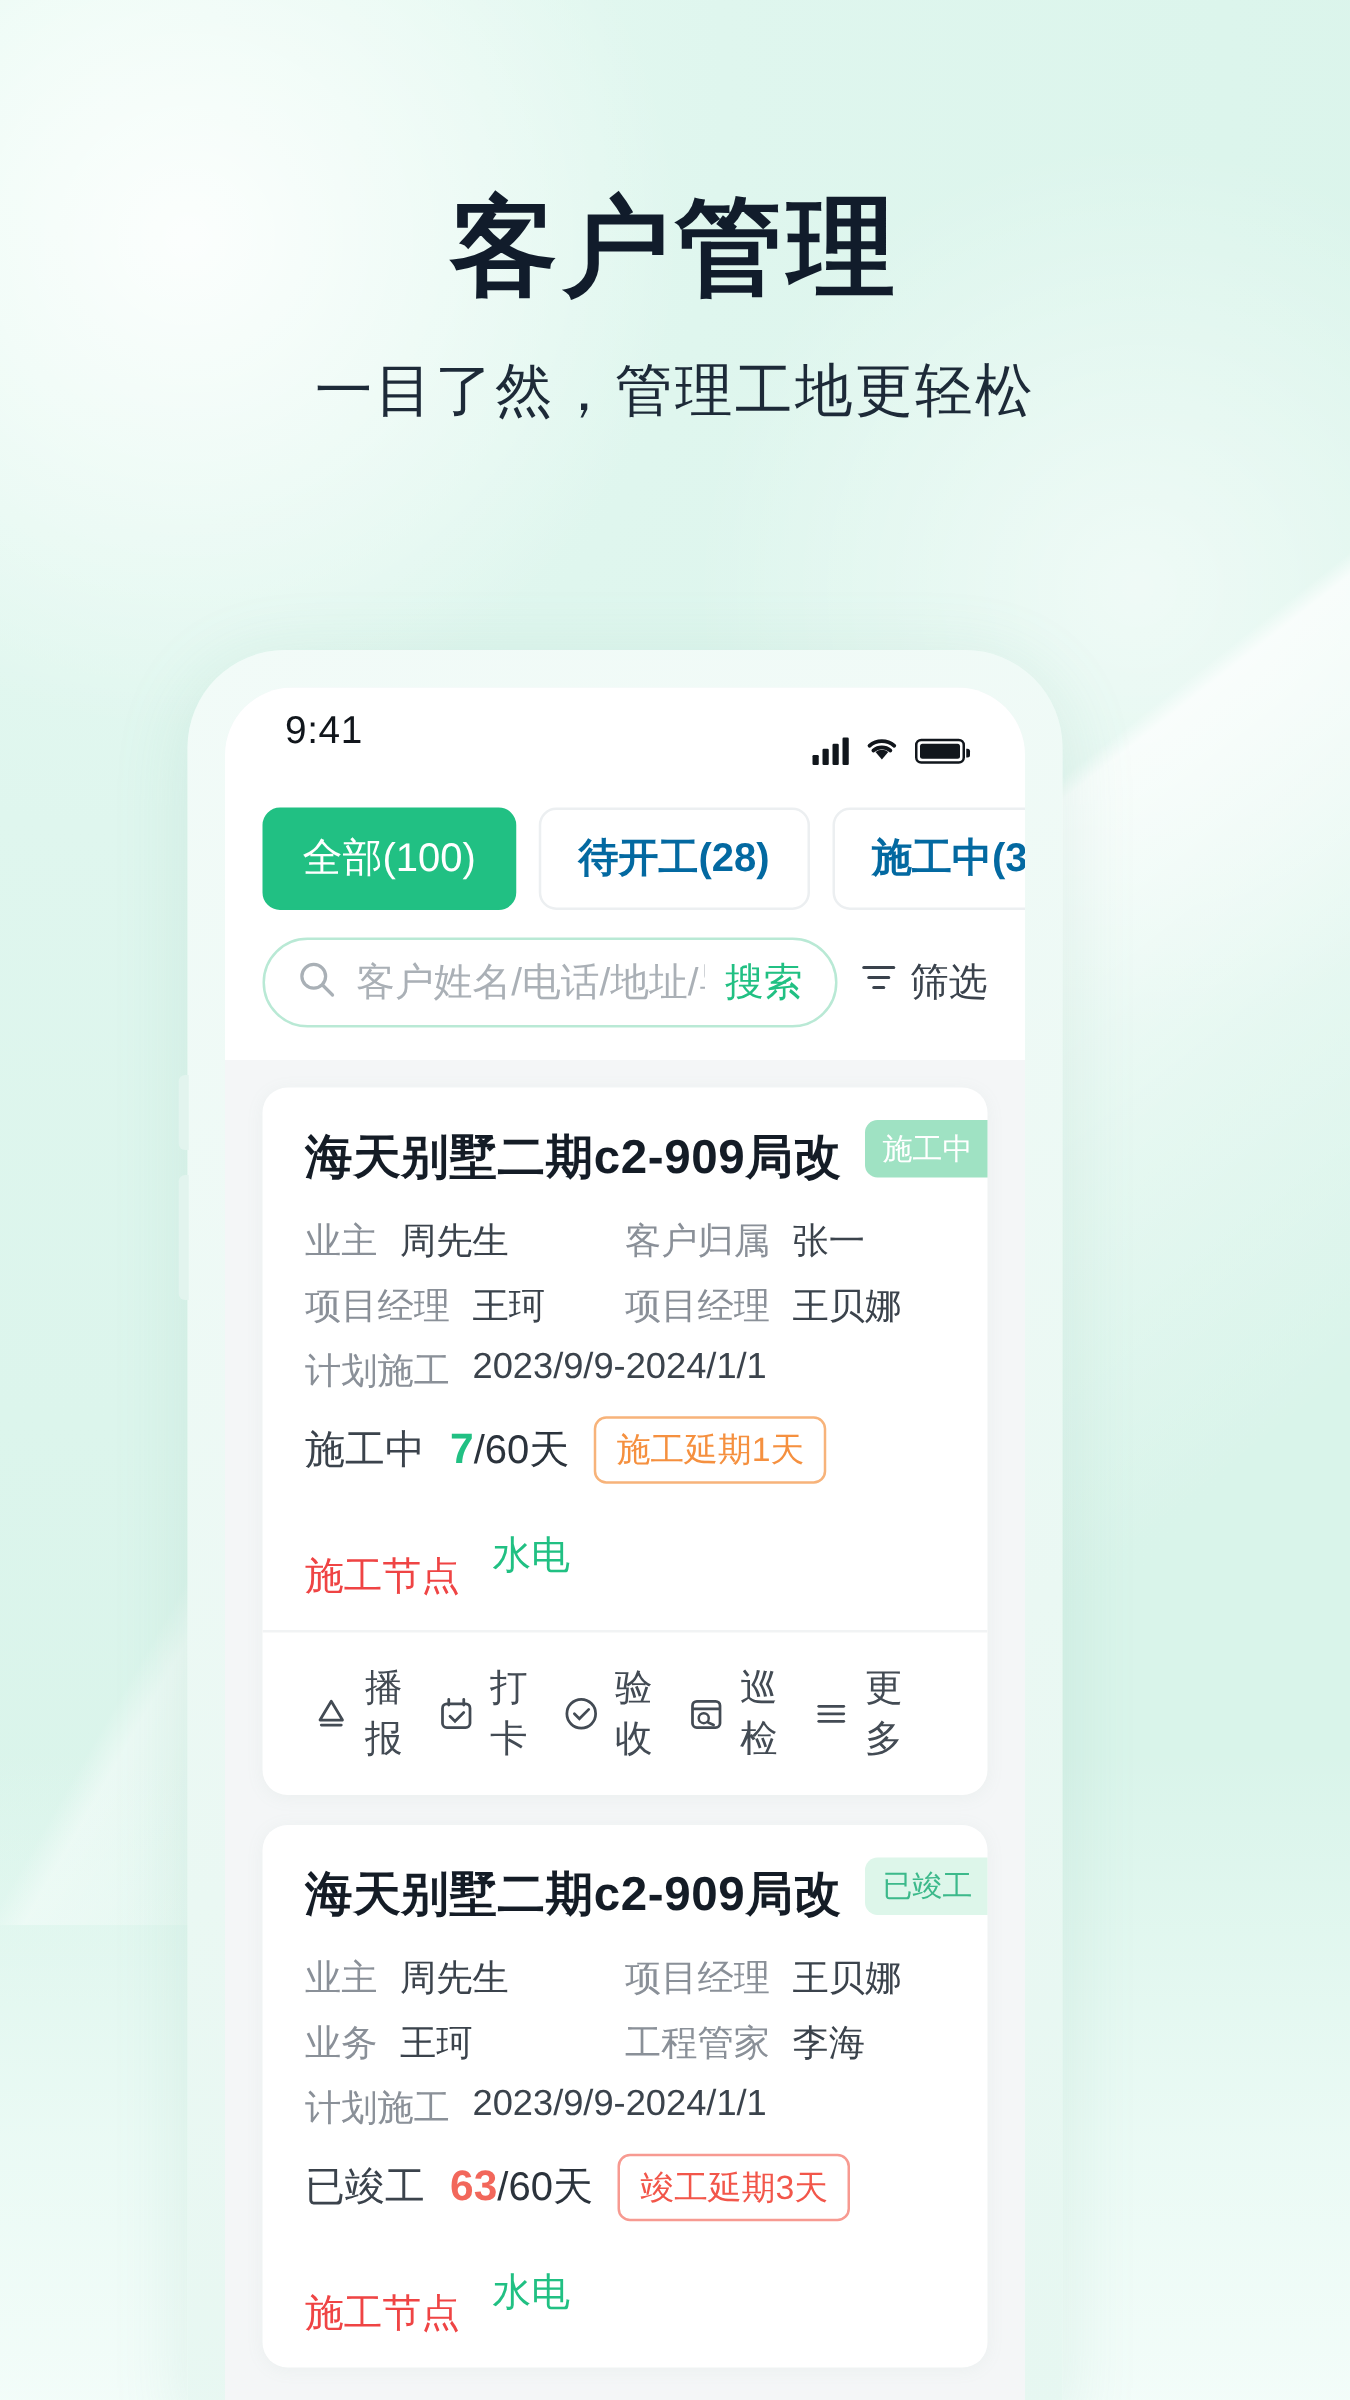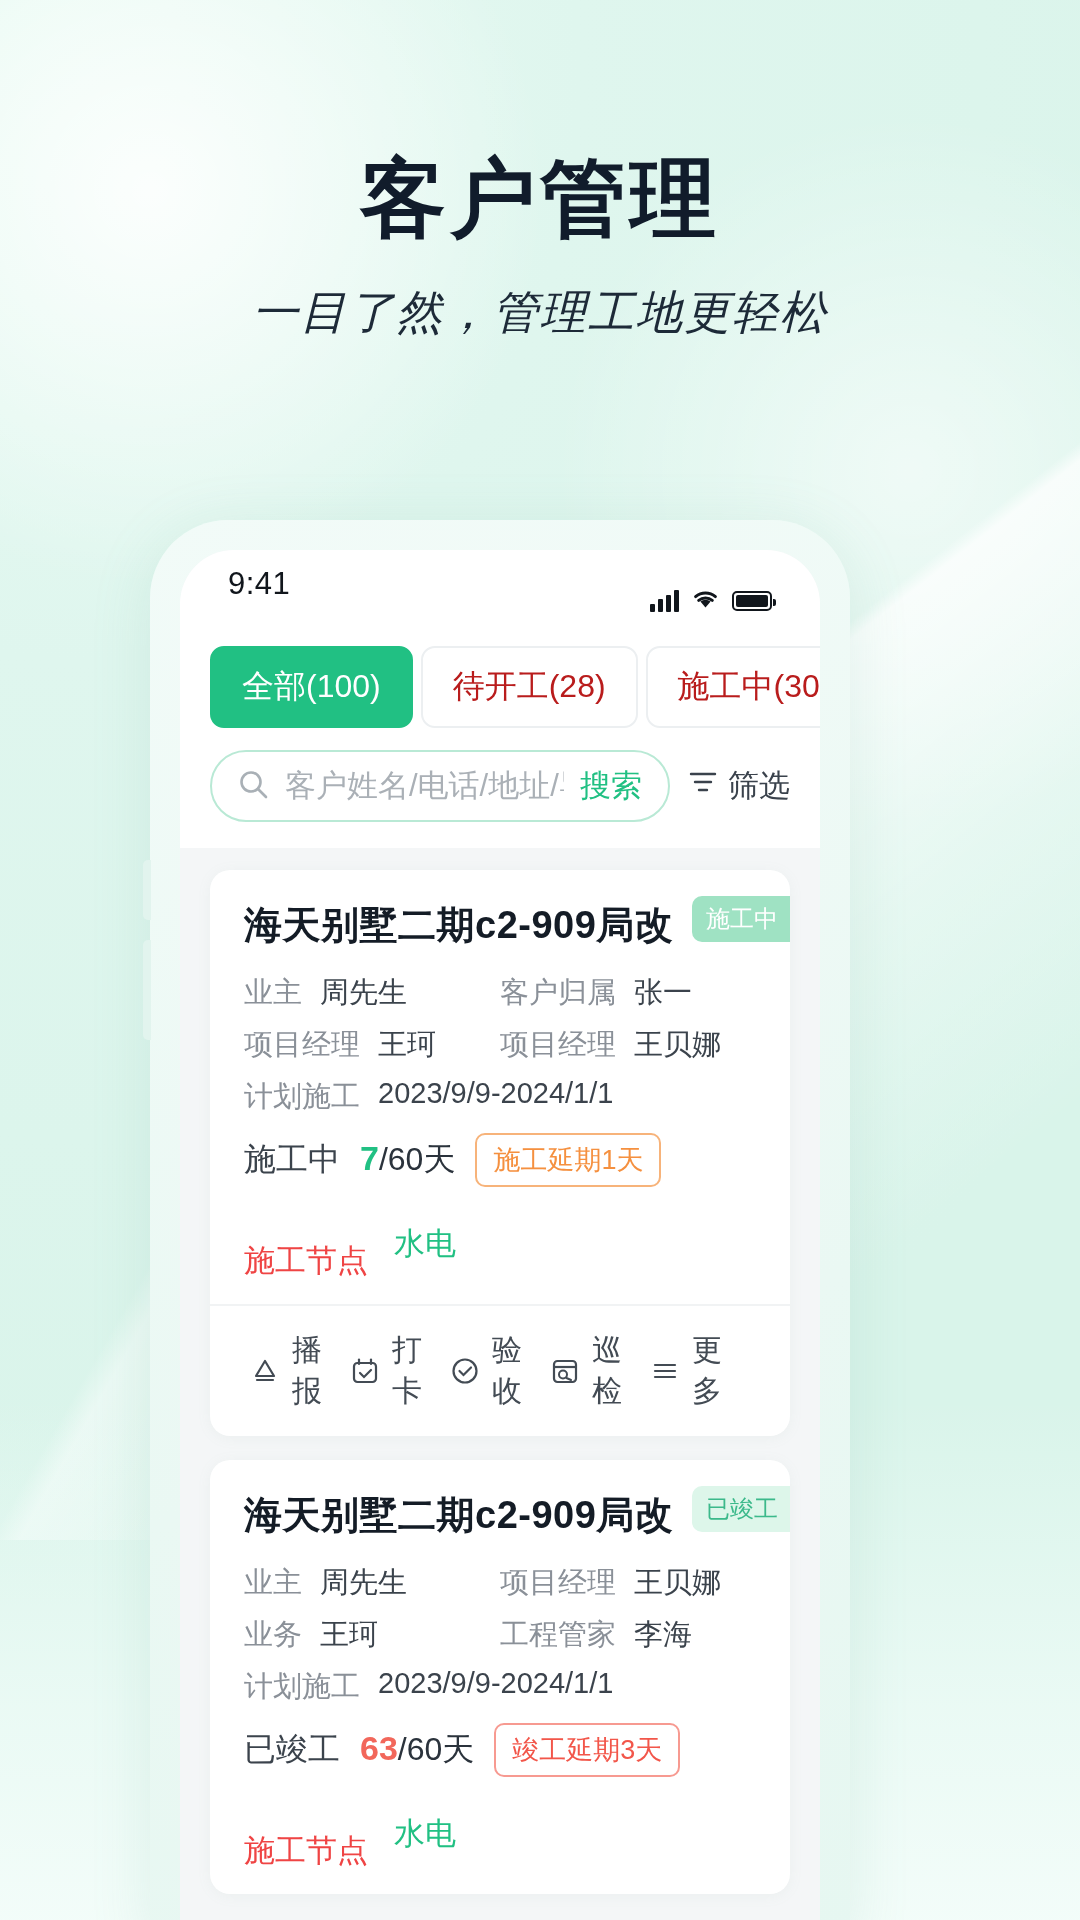--- a/index.html
+++ b/index.html
@@ -39,21 +39,21 @@
   }
 
   
   #hero{ position:absolute; left:0; right:0; top:150px; text-align:center; }
   #hero-title{
     font-size:86px; font-weight:bold; color:#111c2b;
     letter-spacing:4px; line-height:1.12;
   }
   #hero-sub{
     margin-top:36px; font-size:46px; color:#1d2a38;
-    letter-spacing:2px; font-weight:400;font-style:italic;
+    letter-spacing:2px; font-weight:400;
   }
 
   
   #phone{
     position:absolute; left:150px; top:520px;
     width:700px; height:1420px;
     border-radius:78px 78px 0 0;
     background:linear-gradient(160deg,#f2fbf8 0%, #eaf8f3 60%, #e6f7f1 100%);
     padding:30px 30px 0 30px;
     box-shadow:0 10px 60px rgba(120,180,160,.16);
@@ -100,27 +100,28 @@
   #tabs{ display:flex; justify-content:center; gap:56px; padding:22px 0 10px 0; }
   .tab{ position:relative; font-size:37px; color:#9aa0a6; padding-bottom:16px; }
   .tab.active{ color:#1b2430; font-weight:500; }
   .tab.active:after{
     content:""; position:absolute; left:50%; transform:translateX(-50%);
     bottom:2px; width:66px; height:22px;
     border-bottom:6px solid #22c183;
     border-radius:0 0 40px 40px;
   }
   #chips{
-    display:flex; gap:8px; padding:10px 30px 0 30px;
+    display:flex; gap:18px; padding:10px 30px 0 30px;
     overflow:hidden; white-space:nowrap;
   }
   .chip{
-    flex:0 0 auto; font-size:32px; color:#b91c1c;
+    flex:0 0 auto; font-size:32px; color:#0369a1;
     background:#fff; border:2px solid #eceff1; border-radius:14px;
     padding:17px 30px;
+    font-weight:bold;
   }
   .chip.active{ background:#21c083; color:#fff; border-color:#21c083; font-weight:500; }
   #searchrow{ display:flex; align-items:center; gap:18px; padding:22px 30px 0 30px; }
   #searchbox{
     flex:1; display:flex; align-items:center; gap:16px;
     height:72px; border:2px solid #b9e9d5; border-radius:38px; padding:0 26px;
     background:#fff; min-width:0;
   }
   #search-ph{ flex:1; font-size:31px; color:#aab0b6; white-space:nowrap; overflow:hidden; }
   #search-go{ font-size:31px; color:#21c083; }

